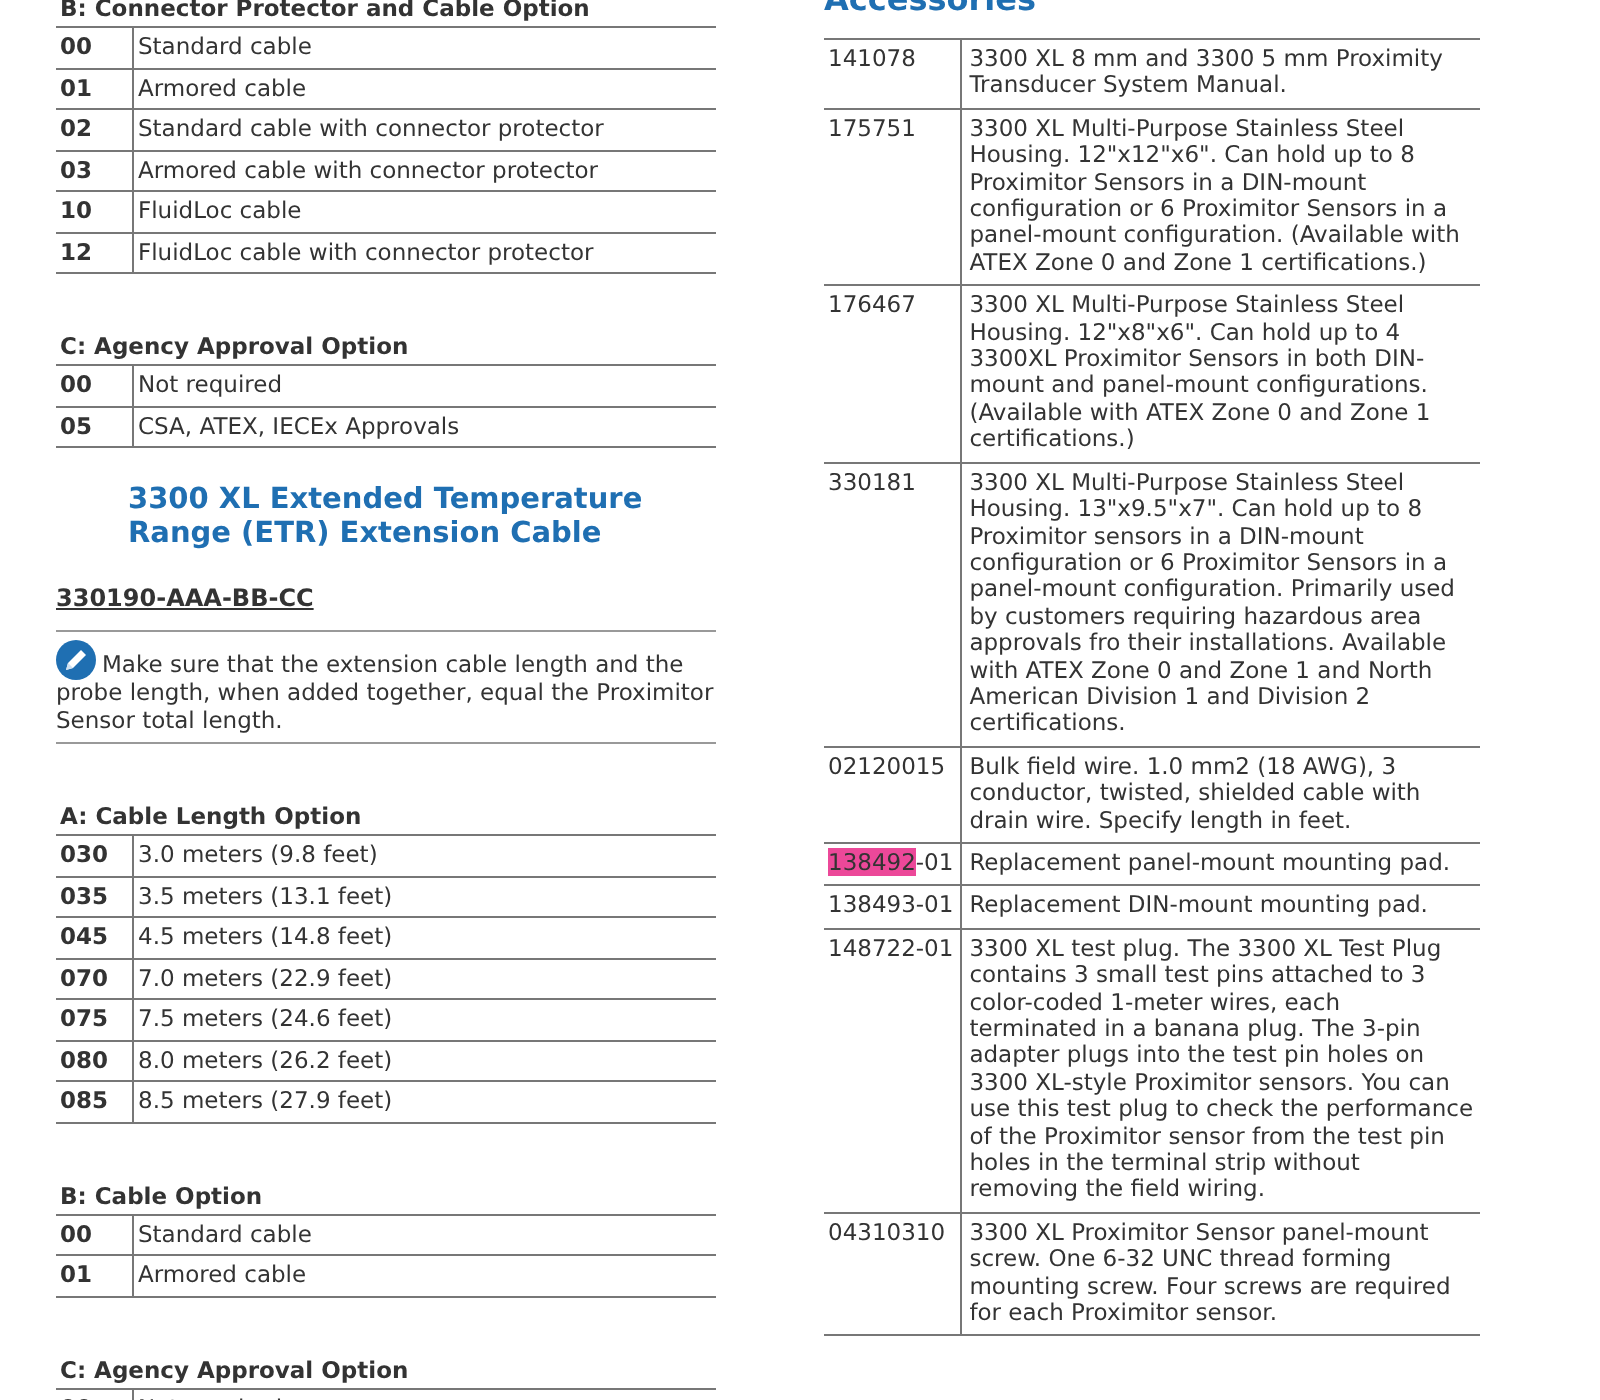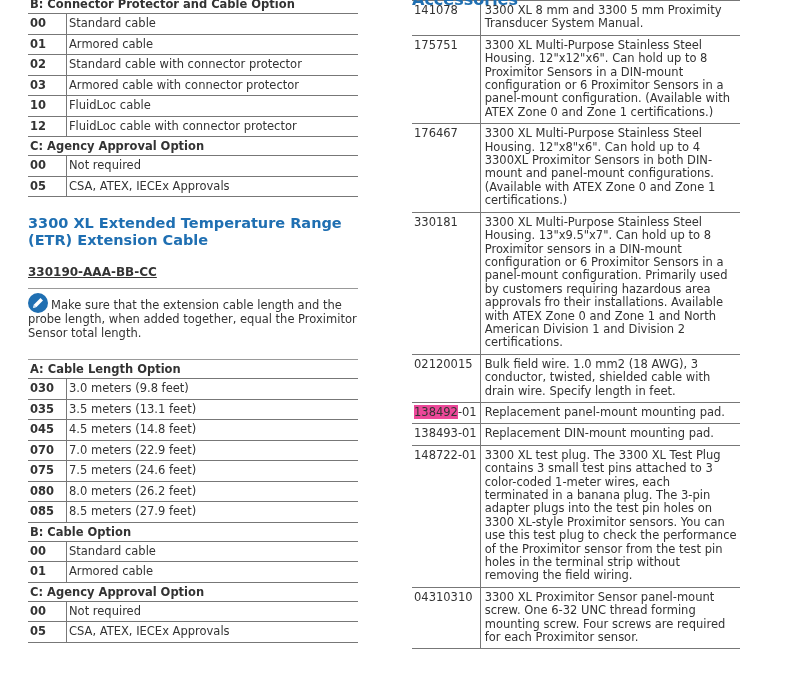--- a/index.html
+++ b/index.html
@@ -6,46 +6,47 @@
   body {
     width: 800px; height: 700px; overflow: hidden; background: #ffffff;
     font-family: "DejaVu Sans", sans-serif; color: #333333; position: relative;
   }
   .col { position: absolute; top: 0; }
   .left { left: 28px; width: 330px; }
   .right { left: 412px; width: 328px; }
 
   .sec-head {
     font-weight: bold; font-size: 11.5px; color: #333;
-    border-bottom: 1.5px solid #777; line-height: 18px; padding-left: 2px;
+    border-bottom: 1.5px solid #777; line-height: 18px; padding-left: 2px; margin-top: 27px;
   }
   table { border-collapse: collapse; width: 100%; }
   td {
     font-size: 11.5px; line-height: 13.5px; vertical-align: top;
     border-bottom: 1.5px solid #777; padding: 3px 4px 3px 2px;
   }
   td.code { width: 32px; font-weight: bold; border-right: 1.5px solid #777; }
   td.code3 { width: 32px; font-weight: bold; border-right: 1.5px solid #777; }
 
   .heading-blue {
     color: #1f6fb2; font-weight: bold; font-size: 14.5px; line-height: 17px;
     margin-top: 18px;
+    margin-left: 36px;
   }
   .part { font-weight: bold; font-size: 12px; margin-top: 16px; padding-bottom: 9px; border-bottom: 1.5px solid #999; text-decoration: underline; }
-  .note { font-size: 11.5px; line-height: 13.5px; padding: 4px 0 19px 0; border-bottom: 1.5px solid #999; }
+  .note { font-size: 11.5px; line-height: 13.5px; padding: 4px 0 4px 0; border-bottom: 1.5px solid #999; }
   .pencil {
     display: inline-block; width: 20px; height: 20px; border-radius: 50%;
     background: #1f6fb2; vertical-align: -4px; margin-right: 3px; position: relative;
   }
   .pencil svg { position: absolute; left: 3px; top: 3px; }
 
   .acc-title {
     position: absolute; top: -10px; left: 0; color: #1f6fb2; font-weight: bold; font-size: 16px;
   }
-  .right table { border-top: 1.5px solid #777; }
+  .right table { margin-top: 19px; border-top: 1.5px solid #777; }
   .right td { font-size: 11.5px; line-height: 13.4px; padding: 3px 3px 4px 4px; }
   .right td.pn { width: 58px; font-weight: normal; border-right: 1.5px solid #777; padding-left: 2px; }
   .hl { background: #ec4899; color: #333; }
 </style>
 </head>
 <body>
 
 <div class="col left">
   <div class="sec-head" style="margin-top:-5px;">B: Connector Protector and Cable Option</div>
   <table>

